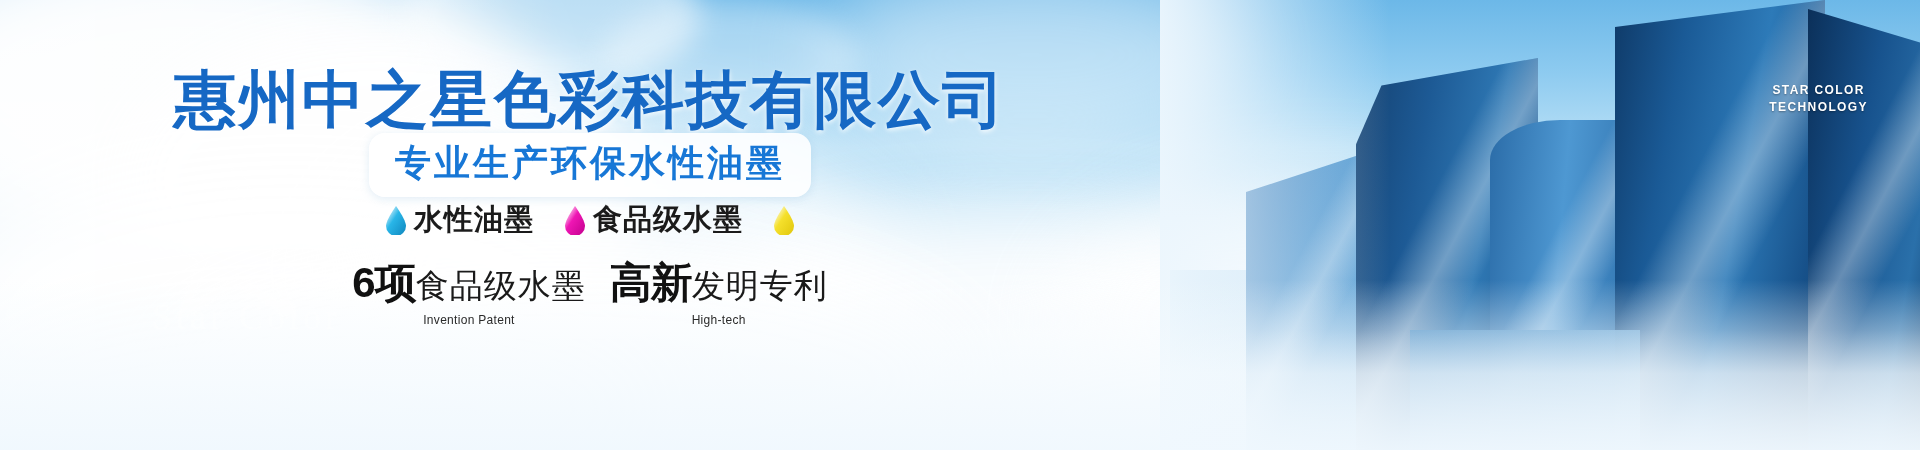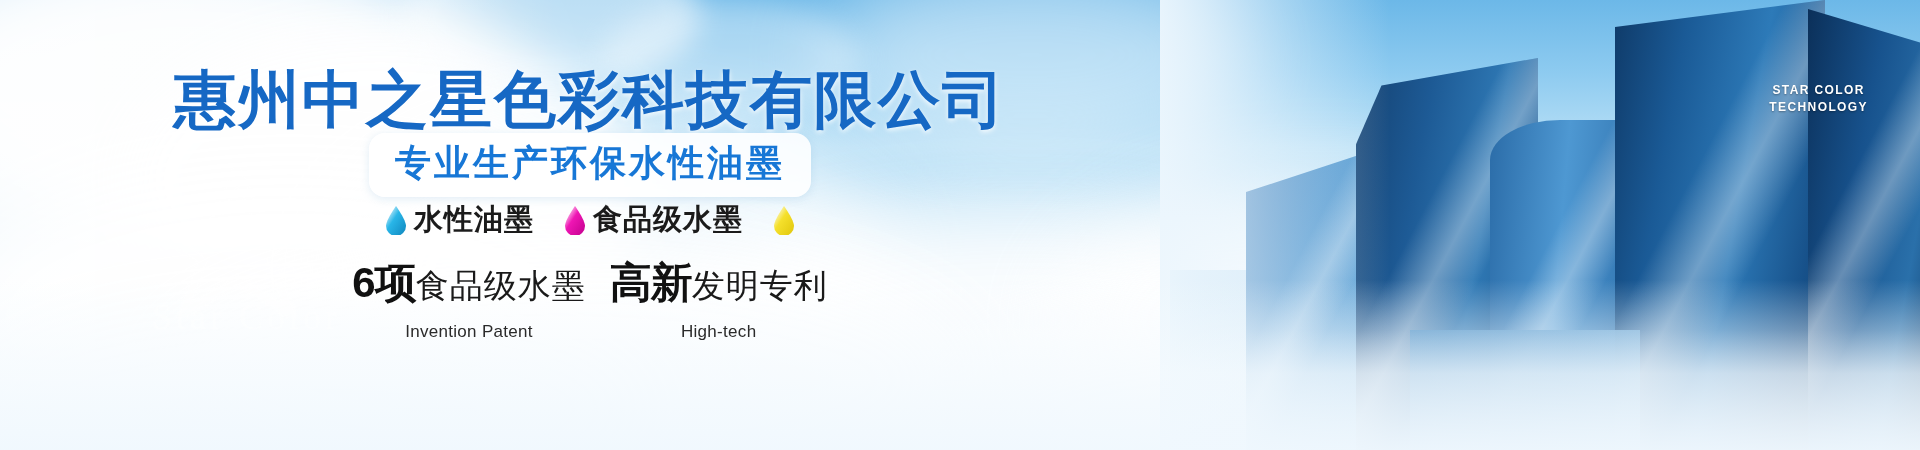--- a/index.html
+++ b/index.html
@@ -184,22 +184,22 @@
   }
   .badge{text-align:center;}
   .badge-main{white-space:nowrap;line-height:1;}
   .badge-strong{
     font-size:42px;font-weight:bold;color:#111111;letter-spacing:-1px;
   }
   .badge-rest{
     font-size:33px;font-weight:normal;color:#1a1a1a;letter-spacing:1px;
   }
   .badge-en{
-    margin-top:18px;
-    font-size:17px;color:#2a2a2a;letter-spacing:.3px;
+    margin-top:9px;
+    font-size:12px;color:#2a2a2a;letter-spacing:.3px;
     white-space:nowrap;
   }
 </style>
 </head>
 <body>
 
 <div class="banner">
 
   <div class="sky-top"></div>
   <div class="cloud soft cl1"></div>

